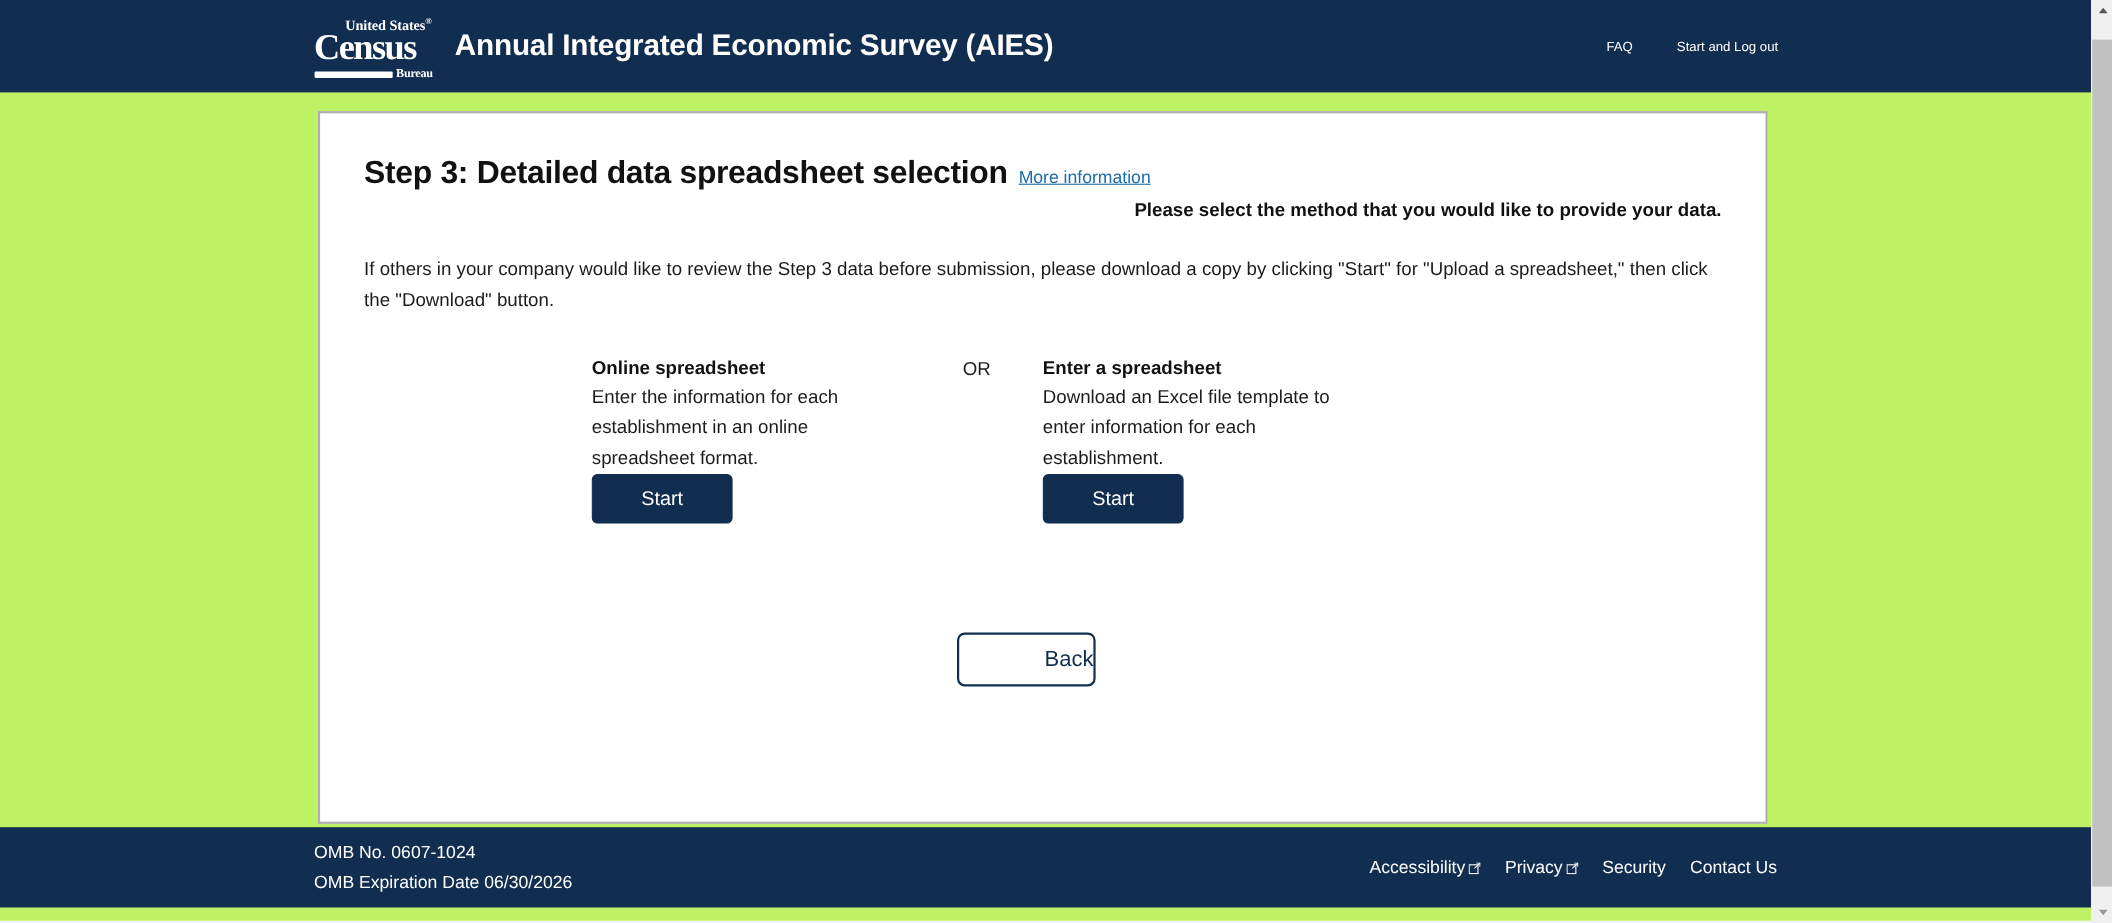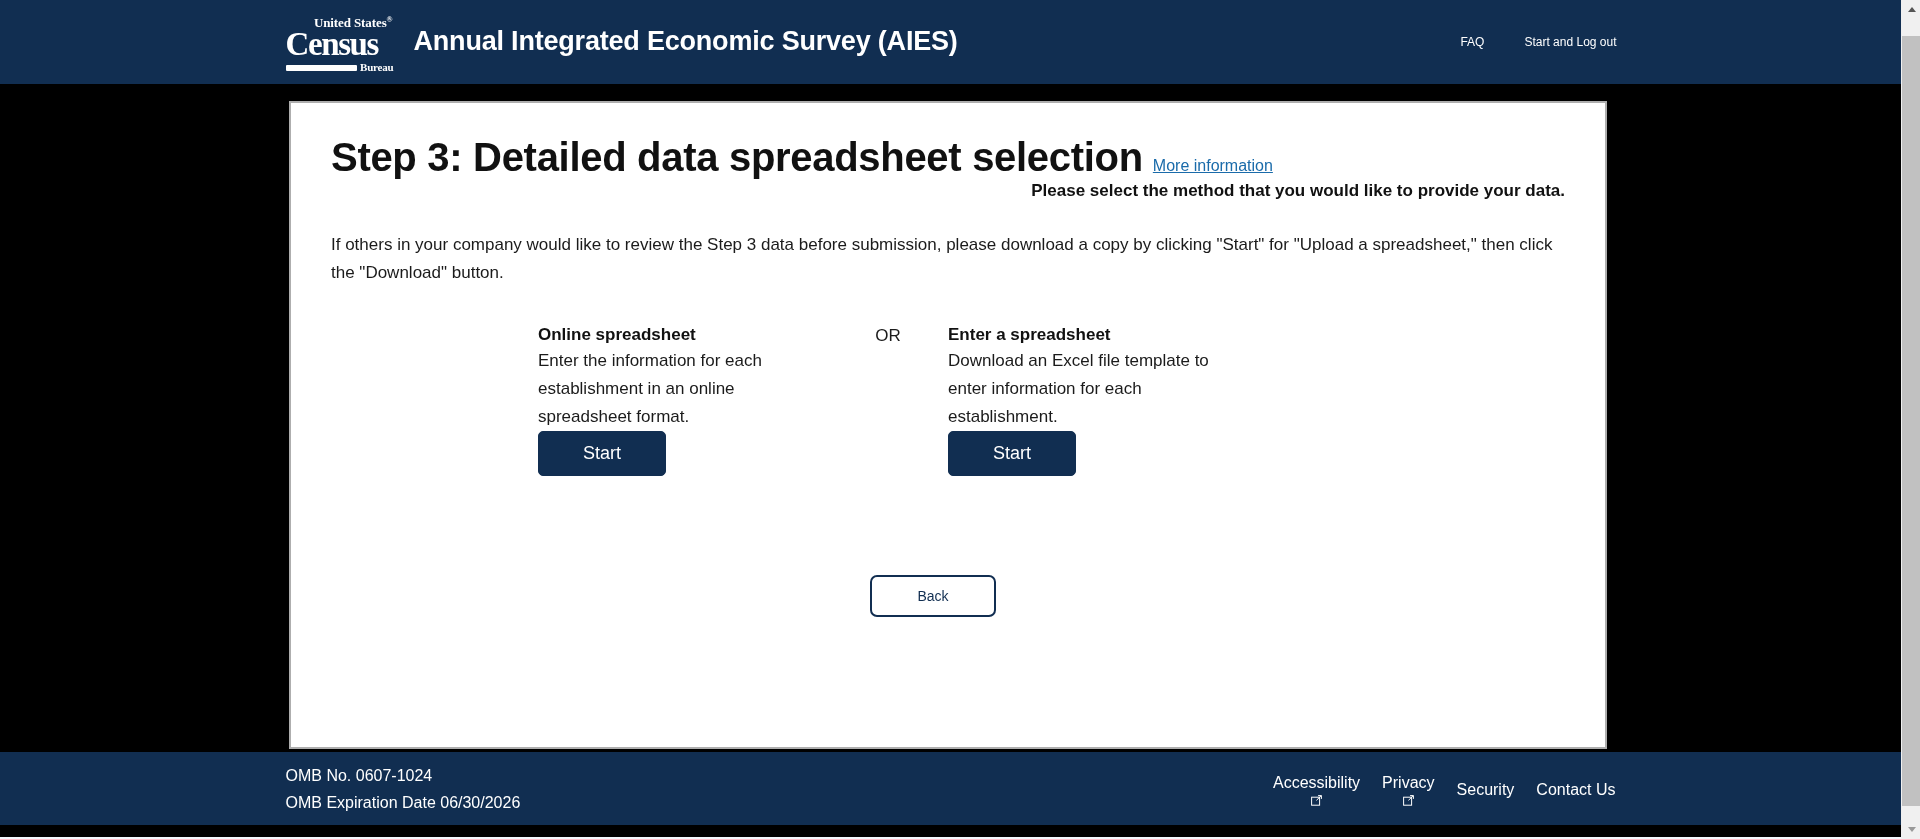--- a/index.html
+++ b/index.html
@@ -17,21 +17,21 @@
     color: #1b1b1b;
     position: relative;
   }
 
   
   #viewport {
     position: absolute;
     left: 0; top: 0;
     width: 1901px;
     height: 837px;
-    background: #000000;
+    background: #bef264;
     overflow: hidden;
   }
 
   
   #site-header {
     height: 84px;
     background: #112e51;
     display: flex;
     align-items: center;
     position: relative;
@@ -130,21 +130,21 @@
     min-height: 648px;
     padding: 36px 40px 30px 40px;
   }
 
   .heading-row {
     display: flex;
     align-items: baseline;
     gap: 10px;
   }
   #step-title {
-    font-size: 40px;
+    font-size: 29px;
     font-weight: bold;
     color: #111111;
     letter-spacing: -0.3px;
     margin: 0;
     line-height: 36px;
   }
   #more-information-link {
     font-size: 16px;
     color: #1a6baa;
     text-decoration: underline;
@@ -218,24 +218,24 @@
     display: flex;
     justify-content: center;
     padding-right: 30px;
   }
   #back-button {
     background: #ffffff;
     color: #112e51;
     border: 2px solid #112e51;
     border-radius: 7px;
     font-family: "Liberation Sans", sans-serif;
-    font-size: 14px;
+    font-size: 20px;
     padding: 11px 0;
     width: 126px;
-    text-align: center;
+    text-align: right;
     cursor: pointer;
   }
 
   
   #site-footer {
     position: absolute;
     left: 0;
     bottom: 12px;
     width: 1901px;
     height: 73px;
@@ -262,21 +262,20 @@
     padding-top: 2px;
   }
   #footer-links a {
     color: #ffffff;
     font-size: 16px;
     text-decoration: none;
     white-space: nowrap;
     display: inline-flex;
     align-items: center;
     gap: 3px;
-    flex-direction: column;
   }
   .ext-icon {
     display: inline-block;
     width: 11px;
     height: 11px;
     position: relative;
     top: 0px;
   }
   .ext-icon svg { display: block; }
 

